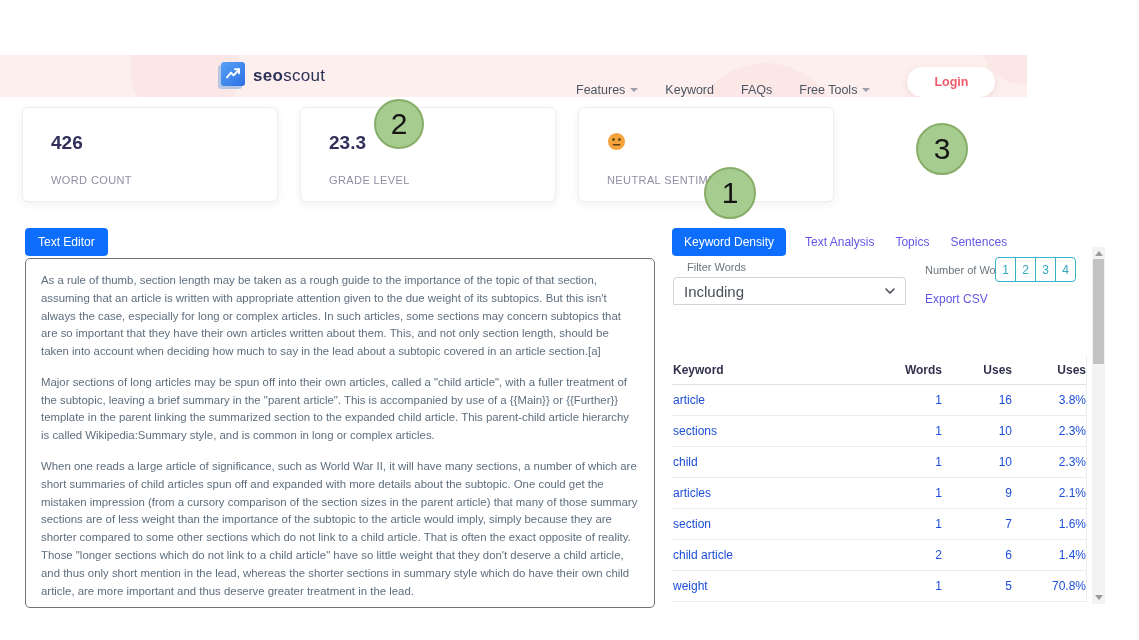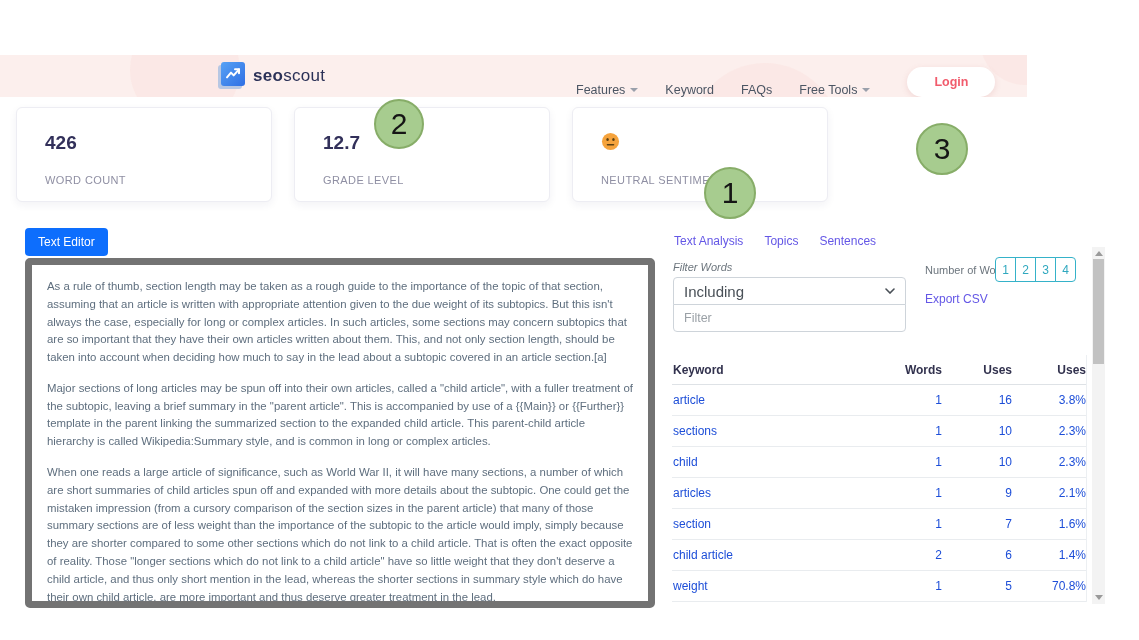--- a/index.html
+++ b/index.html
@@ -27,52 +27,52 @@
 
   .nav { position:absolute; left:576px; top:0; height:42px; display:flex; align-items:flex-end; gap:27px; }
   .nav-item { font-size:12.5px; color:#4b5563; cursor:pointer; display:flex; align-items:center; gap:5px; white-space:nowrap; }
   .caret { width:0; height:0; border-left:4px solid transparent; border-right:4px solid transparent;
            border-top:4px solid #9aa0ab; display:inline-block; }
   .login-btn { background:#ffffff; color:#f15b6c; font-size:12.5px; font-weight:700;
                border:none; border-radius:16px; padding:8px 27px; margin-left:10px;
                box-shadow:0 2px 6px rgba(180,90,90,.15); cursor:pointer;margin-top:31px; }
 
   
-  .stats { position:absolute; left:16px; top:107px; width:1090px; height:95px;
+  .stats { position:absolute; left:22px; top:107px; width:1090px; height:95px;
            display:grid; grid-template-columns:repeat(4,1fr); gap:22px; }
   .card { background:#ffffff; border:1px solid #ededf3; border-radius:6px;
           box-shadow:0 3px 8px rgba(40,40,90,.06);
           padding:24px 28px 15px; display:flex; flex-direction:column; justify-content:space-between; }
   .card-value { font-size:19px; font-weight:700; color:#32305a; }
   .card-label { font-size:11px; color:#8f8fa3; letter-spacing:.4px; }
 
   
   .annot { position:absolute; width:52px; height:52px; border-radius:50%;
            background:#a7cc8f; border:2px solid #87ad68; display:flex; align-items:center;
            justify-content:center; font-size:30px; color:#151515; z-index:20;
            font-family:"Liberation Sans",sans-serif; }
   .annot-1 { left:704px; top:167px; }
   .annot-2 { left:374px; top:99px; width:50px; height:50px; }
   .annot-3 { left:916px; top:123px; }
 
   
   .texteditor-btn { position:absolute; left:25px; top:228px; background:#0d6efd; color:#fff;
                     font-size:12px; border:none; border-radius:4px; padding:7px 13px; cursor:pointer; }
   .editor-box { position:absolute; left:25px; top:258px; width:630px; height:350px;
-                background:#fff; border:7px solid #737373; border-radius:5px;
+                background:#fff; border:1px solid #737373; border-radius:5px;
                 padding:13px 15px; overflow:hidden; }
   .editor-box p { font-size:11.4px; line-height:1.56; color:#5e6e7e; margin:0 0 13px; }
 
   
   .panel { position:absolute; left:672px; top:228px; width:433px; height:382px; }
   .tabs { position:absolute; left:0; top:0; display:flex; align-items:center; gap:17px; }
   .tab { font-size:12px; color:#6457e6; cursor:pointer; padding:6px 2px; white-space:nowrap; }
   .tab.active { background:#0d6efd; color:#fff; border-radius:4px; padding:7px 12px; }
 
-  .filter-label { position:absolute; left:1px; top:33px; font-size:11px; color:#6c757d;font-style:italic; }
+  .filter-label { position:absolute; left:15px; top:33px; font-size:11px; color:#6c757d; }
   .mode-select { position:absolute; left:1px; top:49px; width:233px; height:28px;
                  border:1px solid #ced4da; border-radius:4px 4px 0 0; background:#fff;
                  display:flex; align-items:center; justify-content:space-between;
                  padding:0 10px; font-size:15px; color:#495057; cursor:pointer; }
   .filter-input { position:absolute; left:1px; top:76px; width:233px; height:28px;
                   border:1px solid #ced4da; border-radius:0 0 4px 4px; background:#fff;
                   padding:0 10px; font-size:12.5px; color:#495057; outline:none;
                   font-family:"Liberation Sans",sans-serif; }
   .filter-input::placeholder { color:#9aa0a6; }
 
@@ -145,21 +145,21 @@
     <button class="login-btn">Login</button>
   </div>
 </div>
 
 <div class="stats">
   <div class="card">
     <div class="card-value">426</div>
     <div class="card-label">WORD COUNT</div>
   </div>
   <div class="card">
-    <div class="card-value">12.7</div>
+    <div class="card-value">23.3</div>
     <div class="card-label">GRADE LEVEL</div>
   </div>
   <div class="card">
     <div class="card-value">
       <svg width="19" height="19" viewBox="0 0 20 20">
         <circle cx="10" cy="10" r="9" fill="#f5a33c"></circle>
         <ellipse cx="6.9" cy="7.8" rx="1.3" ry="1.6" fill="#5c4012"></ellipse>
         <ellipse cx="13.1" cy="7.8" rx="1.3" ry="1.6" fill="#5c4012"></ellipse>
         <rect x="6" y="12.6" width="8" height="1.6" rx="0.8" fill="#5c4012"></rect>
       </svg>
@@ -180,35 +180,35 @@
 
     <p>Major sections of long articles may be spun off into their own articles, called a "child article", with a fuller treatment of the subtopic, leaving a brief summary in the "parent article". This is accompanied by use of a {{Main}} or {{Further}} template in the parent linking the summarized section to the expanded child article. This parent-child article hierarchy is called Wikipedia:Summary style, and is common in long or complex articles.</p>
 
     <p>When one reads a large article of significance, such as World War II, it will have many sections, a number of which are short summaries of child articles spun off and expanded with more details about the subtopic. One could get the mistaken impression (from a cursory comparison of the section sizes in the parent article) that many of those summary sections are of less weight than the importance of the subtopic to the article would imply, simply because they are shorter compared to some other sections which do not link to a child article. That is often the exact opposite of reality. Those "longer sections which do not link to a child article" have so little weight that they don't deserve a child article, and thus only short mention in the lead, whereas the shorter sections in summary style which do have their own child article, are more important and thus deserve greater treatment in the lead.</p>
 
   </div>
 
 <div class="panel">
 
   <div class="tabs">
+    <div class="tab active">Keyword Density</div>
     <div class="tab">Text Analysis</div>
     <div class="tab">Topics</div>
     <div class="tab">Sentences</div>
   </div>
 
   <div class="filter-label">Filter Words</div>
 
   <div class="mode-select">
     <span>Including</span>
     <svg width="10" height="6" viewBox="0 0 10 6" fill="none" stroke="#495057" stroke-width="1.6" stroke-linecap="round">
         <polyline points="1,1 5,5 9,1"></polyline>
       </svg>
   </div>
 
-  <input class="filter-input" type="text" placeholder="Filter" style="">
 
   <div class="now-label">Number of Words</div>
   <div class="num-group">
     <div class="num-btn">1</div>
     <div class="num-btn">2</div>
     <div class="num-btn">3</div>
     <div class="num-btn">4</div>
   </div>
 
   <a class="export-link">Export CSV</a>

